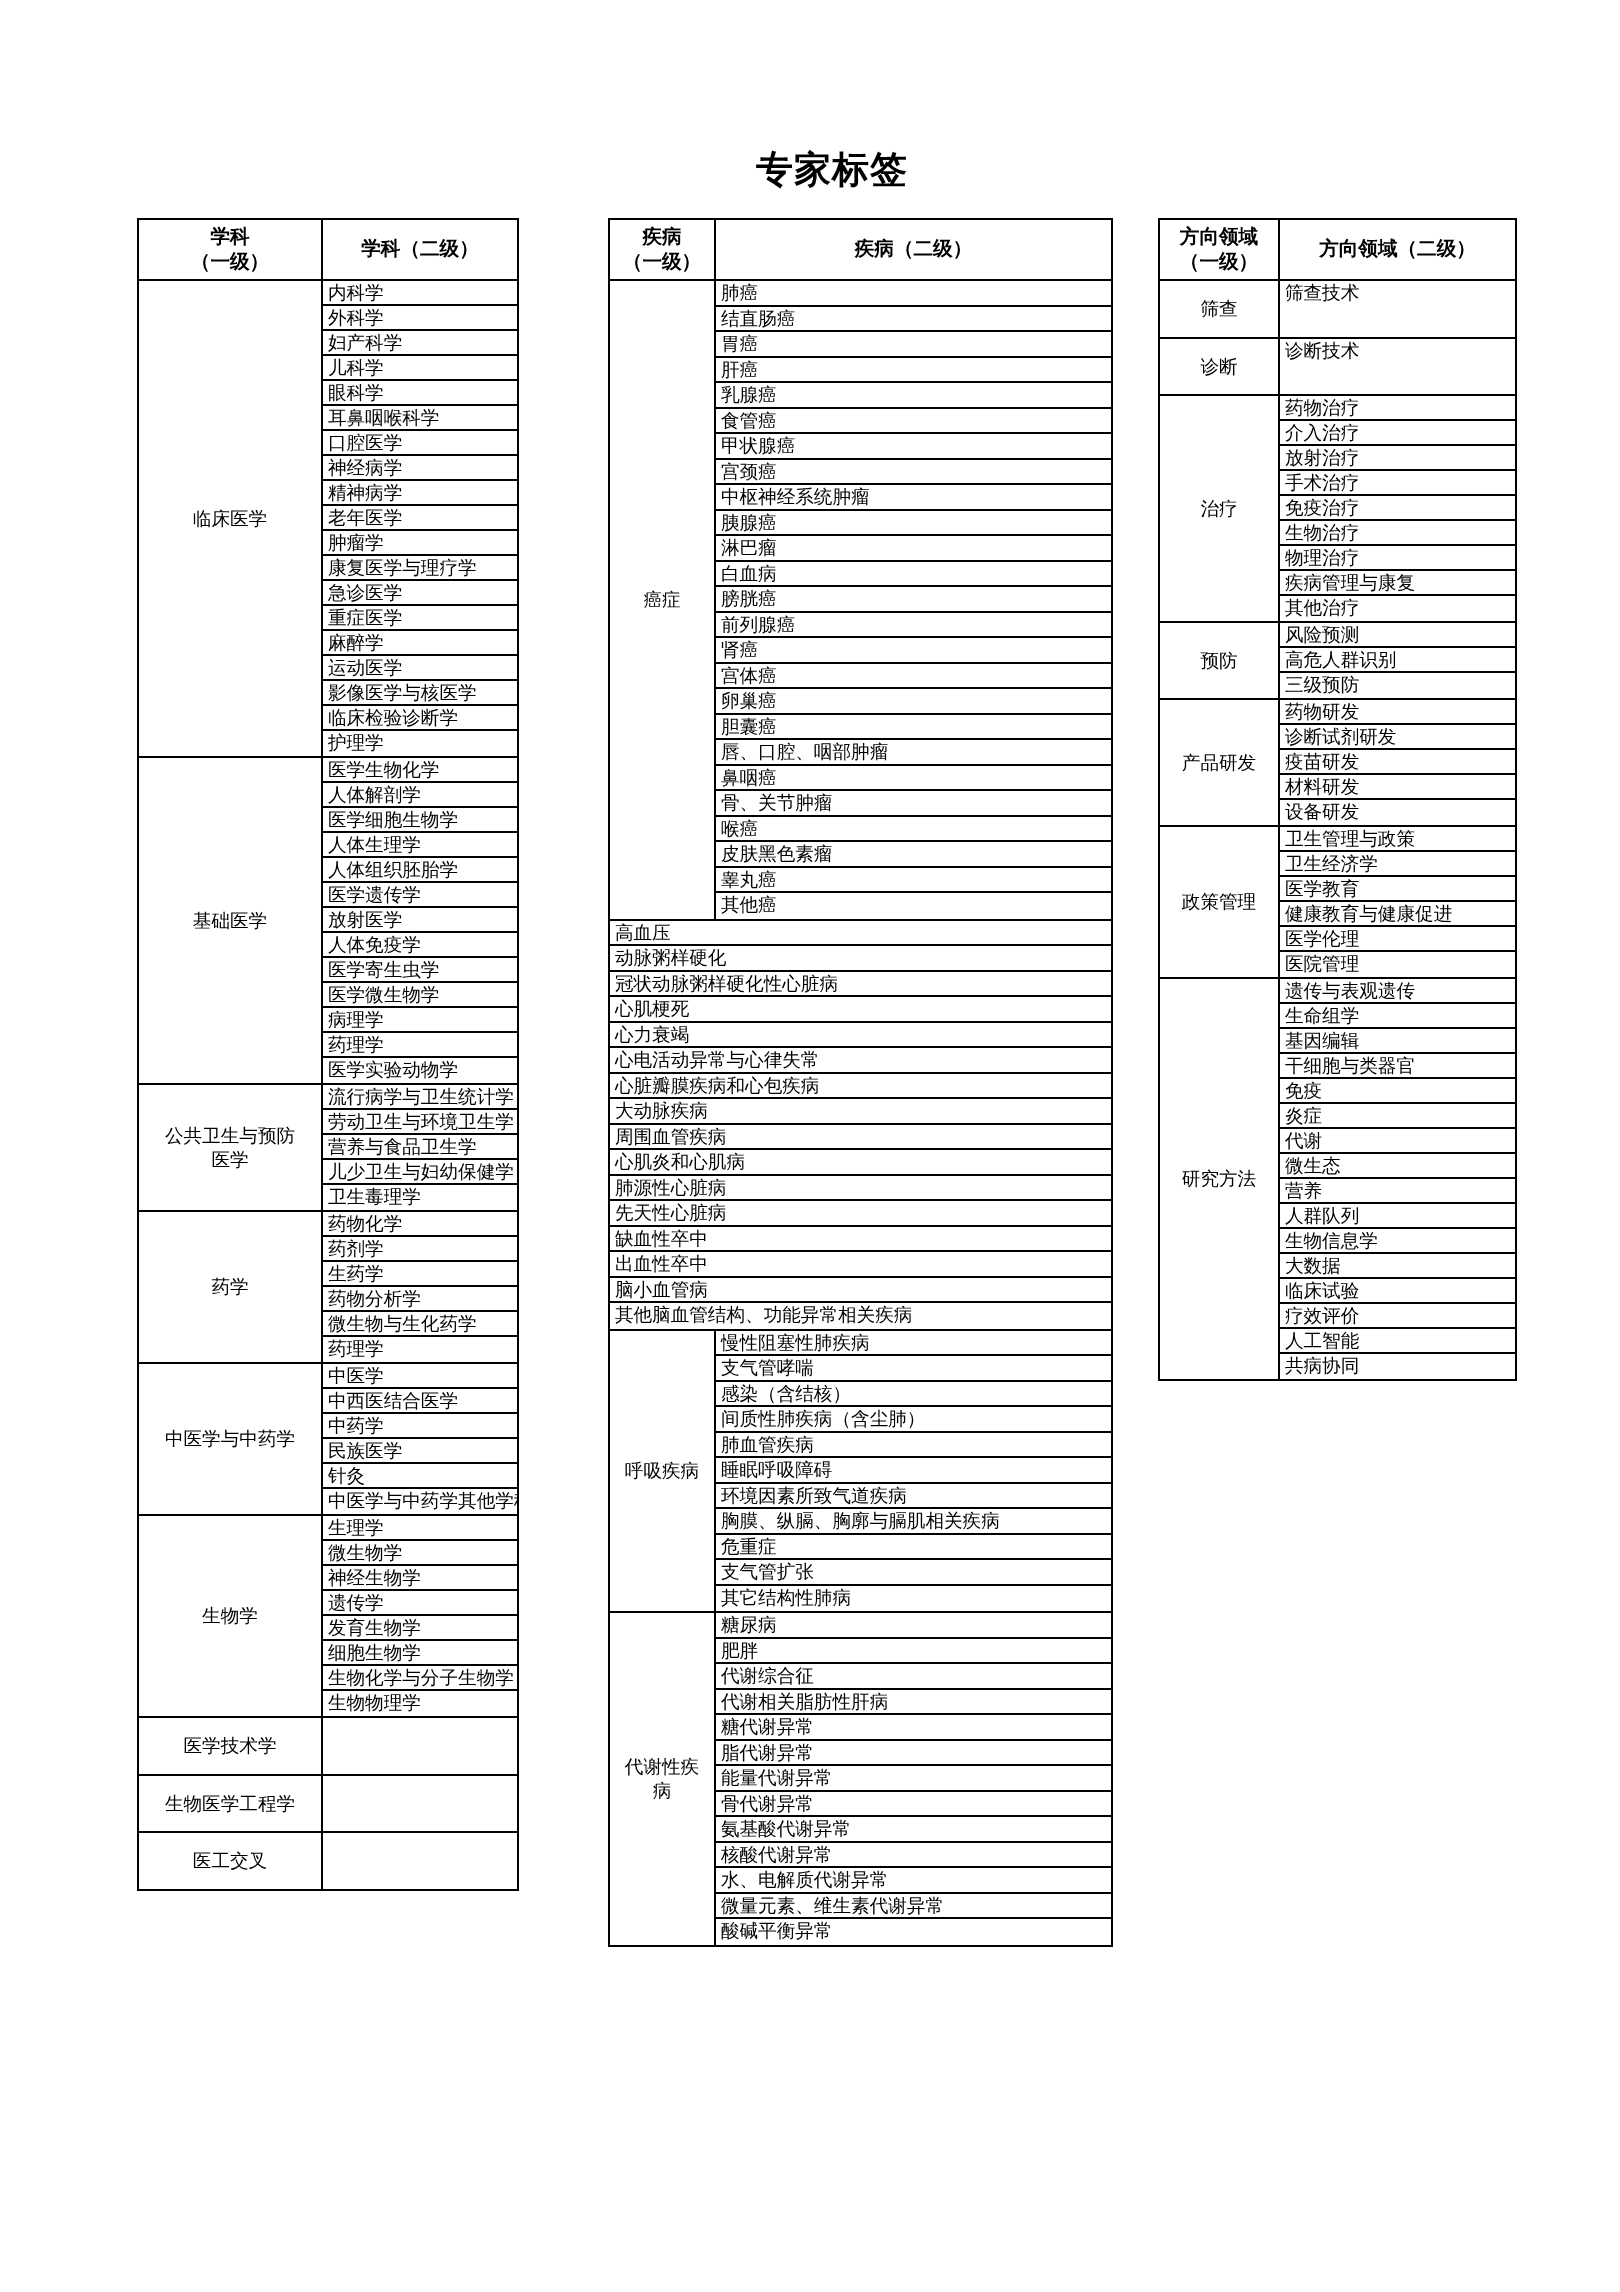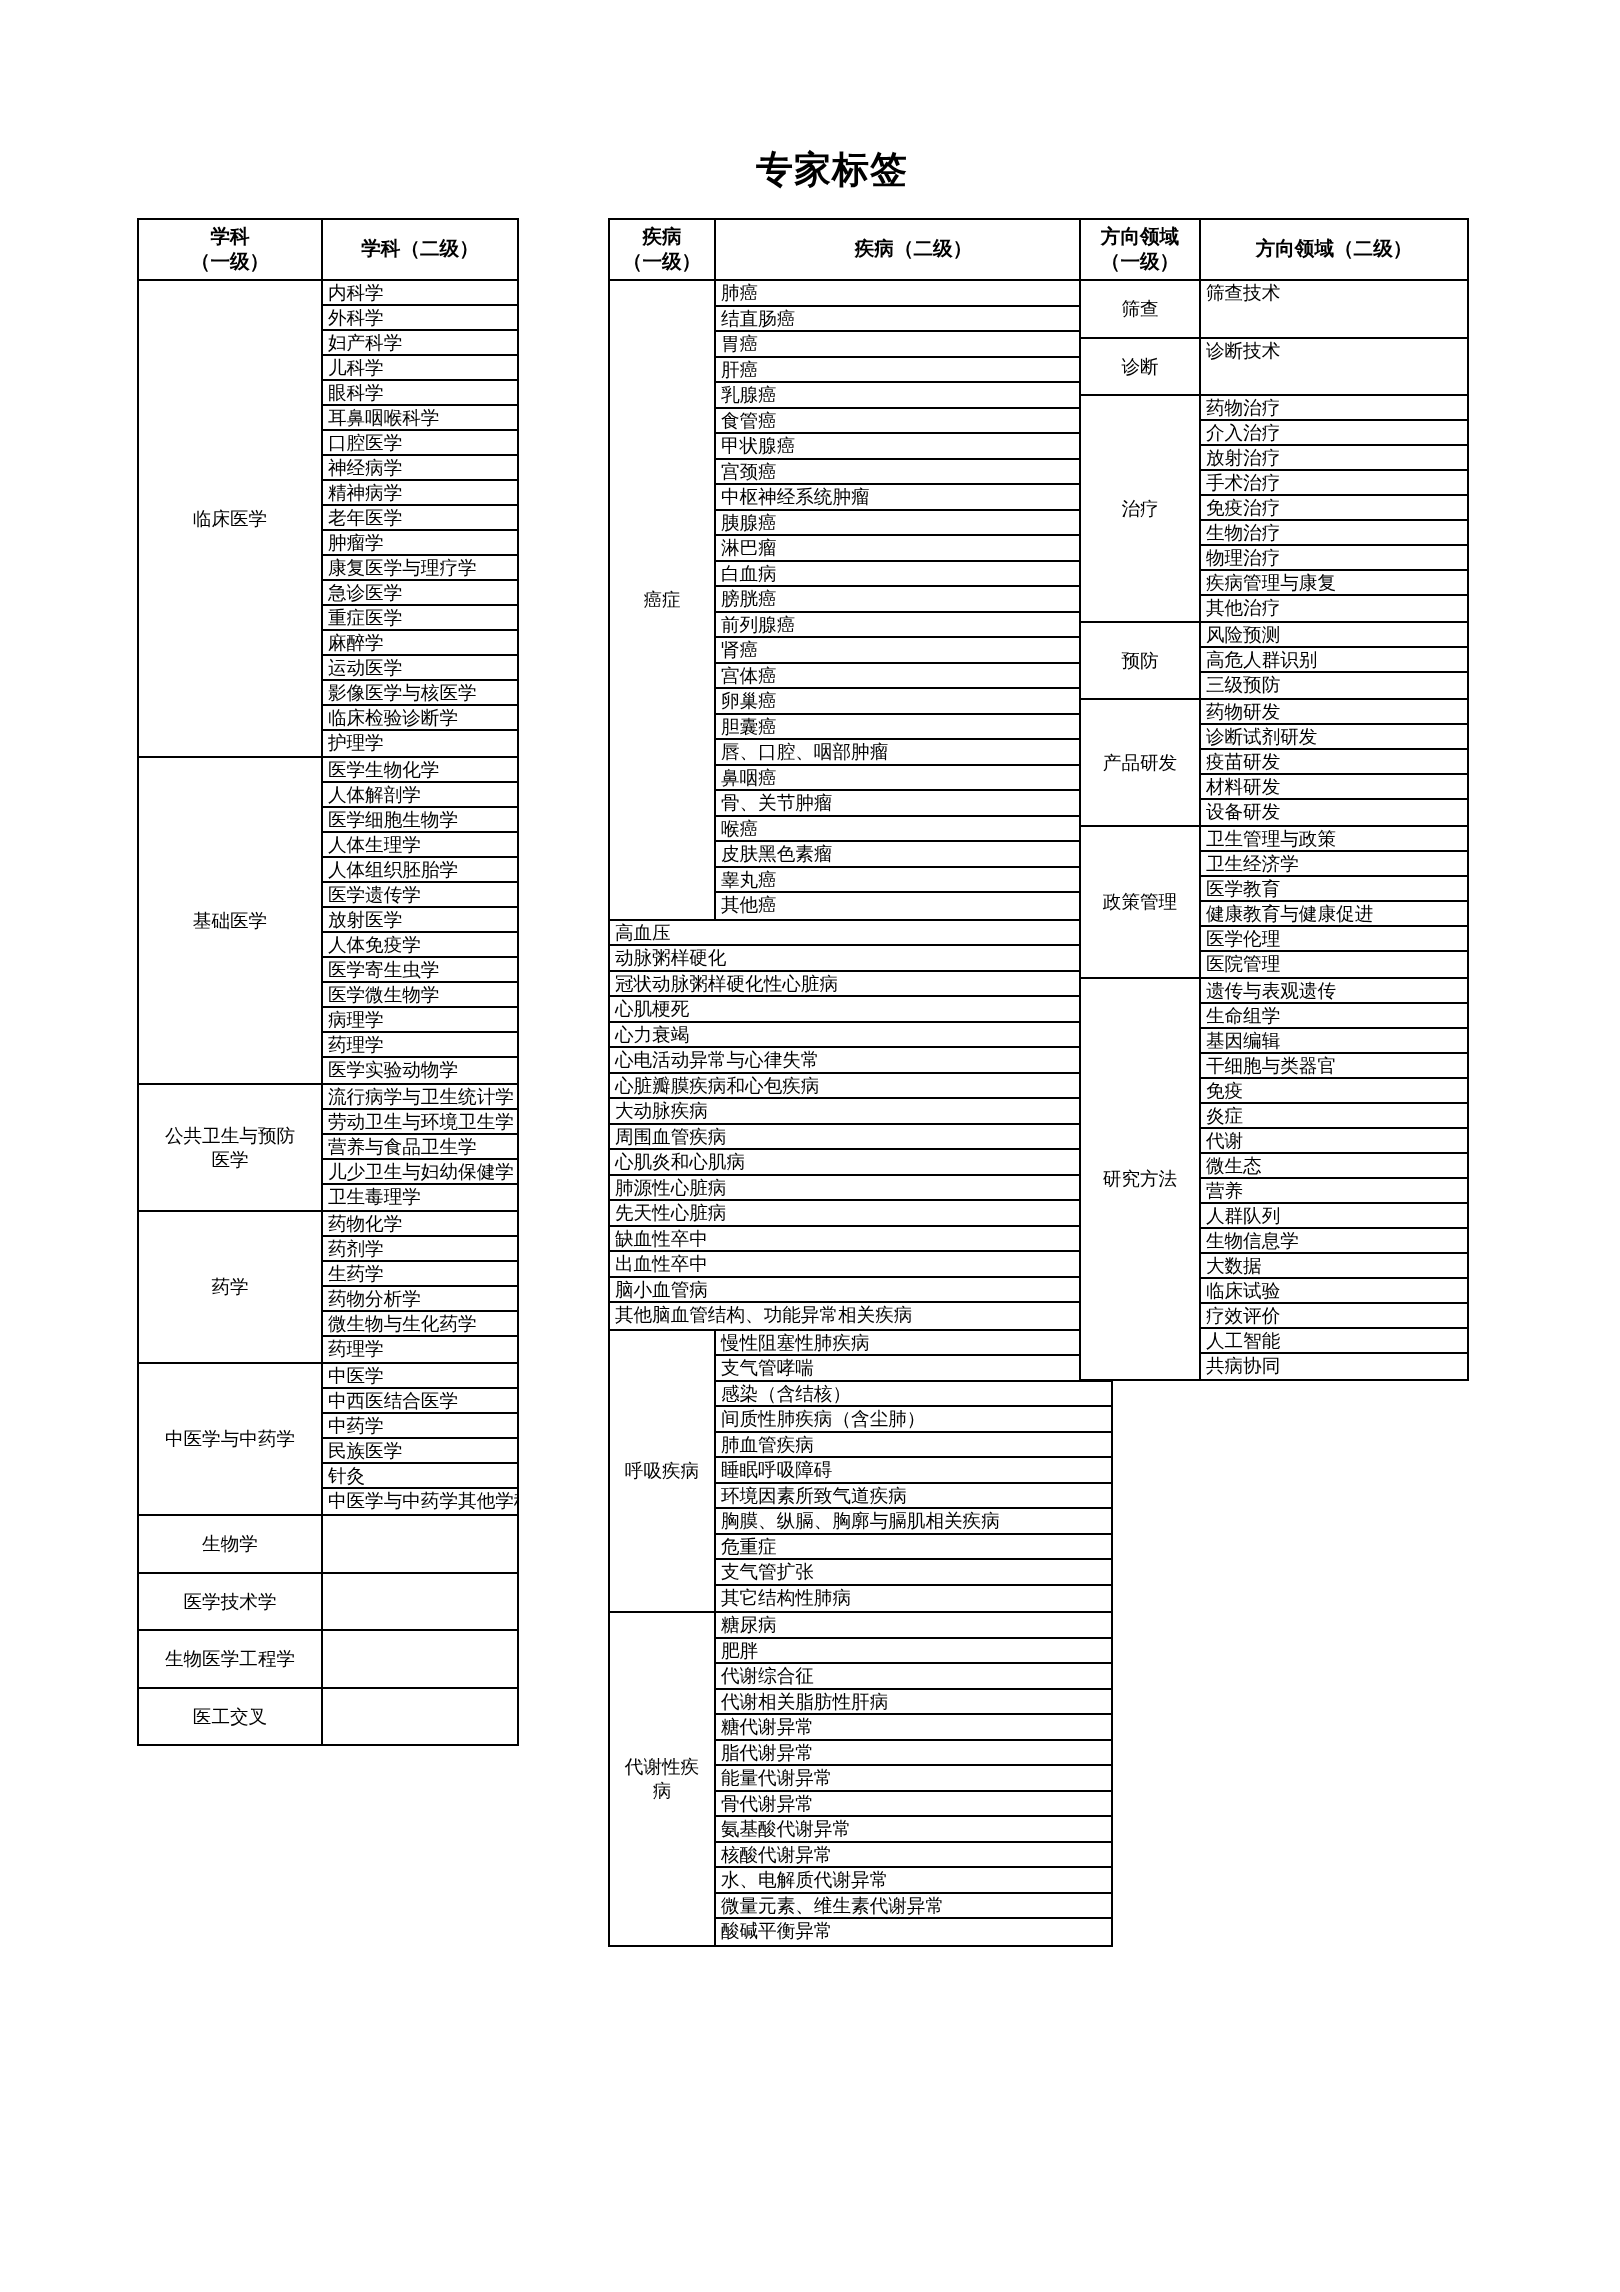--- a/index.html
+++ b/index.html
@@ -23,21 +23,21 @@
   }
   .tbl{
     position:absolute;
     top:218px;
     box-sizing:border-box;
     border:2.9px solid #000;
     background:#fff;
   }
   .t0{left:137px;width:382px;--rh:25px;--c1:184px;--lpad:19.6px;}
   .t1{left:608px;width:505px;--rh:25.5px;--c1:106px;--lpad:7.8px;}
-  .t2{left:1079px;width:390px;--rh:25px;--c1:120px;--lpad:7.8px;}
+  .t2{left:1158px;width:359px;--rh:25px;--c1:120px;--lpad:7.8px;}
 
   .thead{
     display:flex;
     height:59px;
     border-bottom:2.9px solid #000;
   }
   .hc{
     display:flex;align-items:center;justify-content:center;
     font-weight:bold;
     font-size:19.6px;
@@ -153,20 +153,30 @@
           <div class="item">中医学</div>
           <div class="item">中西医结合医学</div>
           <div class="item">中药学</div>
           <div class="item">民族医学</div>
           <div class="item">针灸</div>
           <div class="item">中医学与中药学其他学科</div>
         </div>
       </div>
       <div class="group">
         <div class="gl">生物学</div>
+        <div class="gi">
+          <div class="item">生理学</div>
+          <div class="item">微生物学</div>
+          <div class="item">神经生物学</div>
+          <div class="item">遗传学</div>
+          <div class="item">发育生物学</div>
+          <div class="item">细胞生物学</div>
+          <div class="item">生物化学与分子生物学</div>
+          <div class="item">生物物理学</div>
+        </div>
       </div>
       <div class="group">
         <div class="gl">医学技术学</div>
         <div class="gi">
           <div class="item"></div>
         </div>
       </div>
       <div class="group">
         <div class="gl">生物医学工程学</div>
         <div class="gi">

